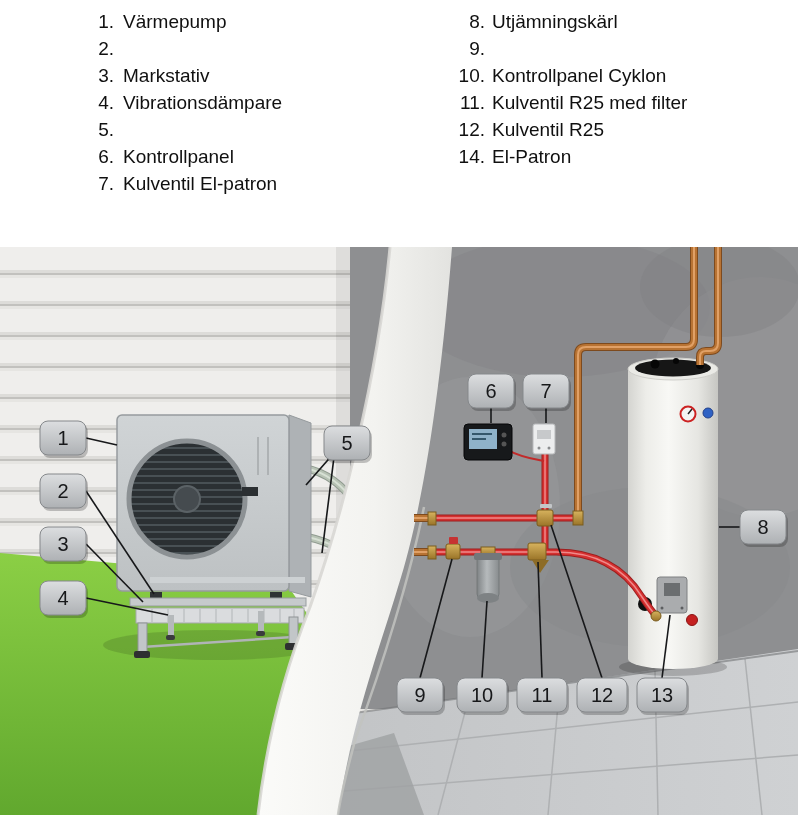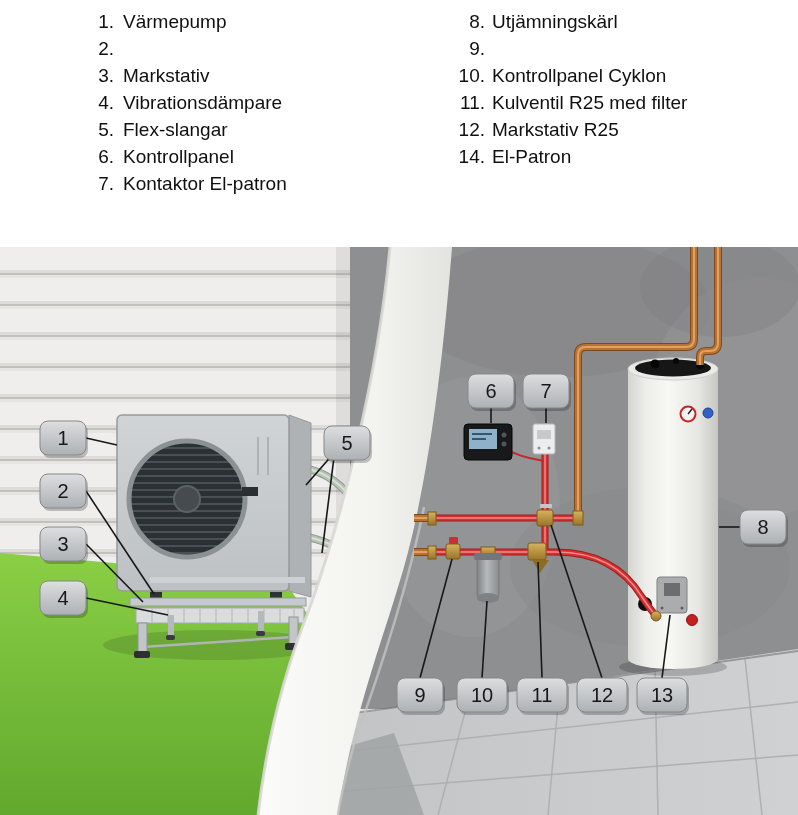--- a/index.html
+++ b/index.html
@@ -44,50 +44,49 @@
       <div class="legend-item">
           <span class="num">3.</span>
           <span class="lbl">Markstativ</span>
         </div>
       <div class="legend-item">
           <span class="num">4.</span>
           <span class="lbl">Vibrationsdämpare</span>
         </div>
       <div class="legend-item">
           <span class="num">5.</span>
-          <span class="lbl">Flex-slangar</span>
         </div>
       <div class="legend-item">
           <span class="num">6.</span>
           <span class="lbl">Kontrollpanel</span>
         </div>
       <div class="legend-item">
           <span class="num">7.</span>
-          <span class="lbl">Kontaktor El-patron</span>
+          <span class="lbl">Kulventil El-patron</span>
         </div>
     </div>
     <div class="legend-col c2">
       <div class="legend-item">
           <span class="num">8.</span>
           <span class="lbl">Utjämningskärl</span>
         </div>
       <div class="legend-item">
           <span class="num">9.</span>
         </div>
       <div class="legend-item">
           <span class="num">10.</span>
           <span class="lbl">Kontrollpanel Cyklon</span>
         </div>
       <div class="legend-item">
           <span class="num">11.</span>
           <span class="lbl">Kulventil R25 med filter</span>
         </div>
       <div class="legend-item">
           <span class="num">12.</span>
-          <span class="lbl">Markstativ R25</span>
+          <span class="lbl">Kulventil R25</span>
         </div>
       <div class="legend-item">
           <span class="num">14.</span>
           <span class="lbl">El-Patron</span>
         </div>
     </div>
   </div>
 
   <div class="scene">
   <svg width="798" height="568" viewBox="0 0 798 568" xmlns="http://www.w3.org/2000/svg" xmlns:xlink="http://www.w3.org/1999/xlink">

